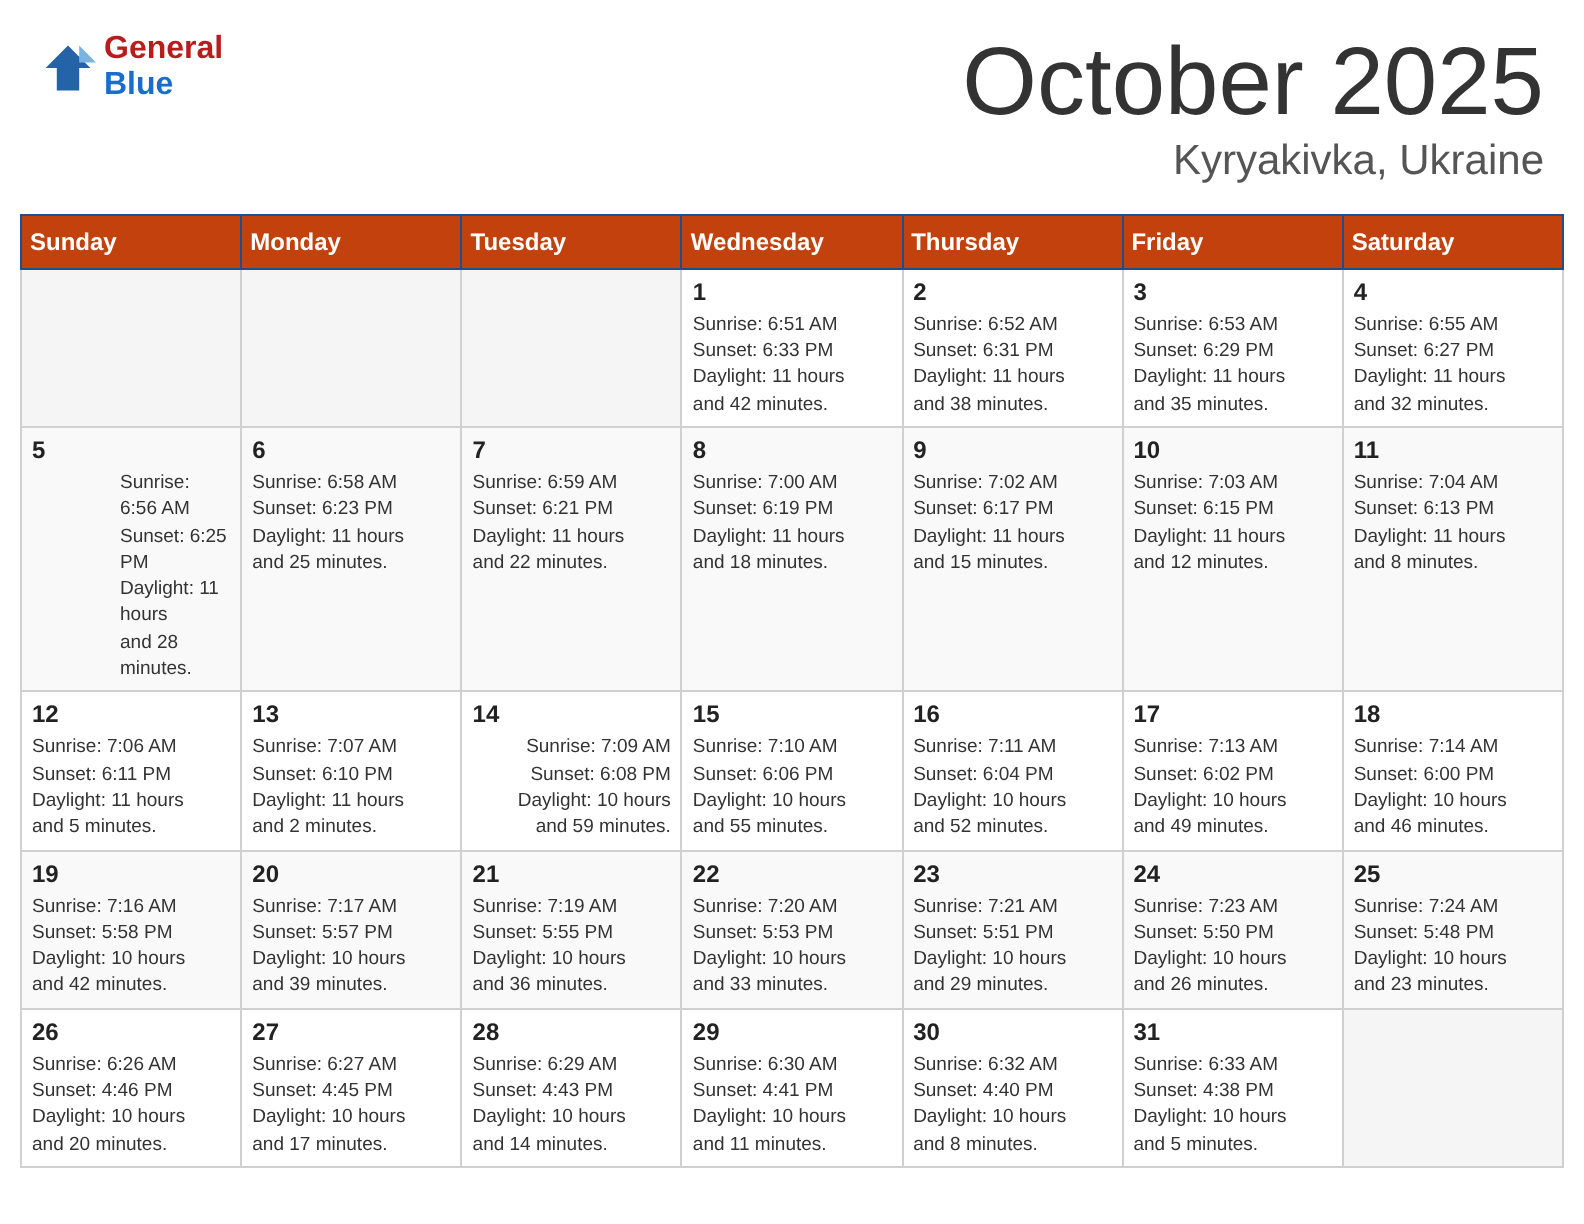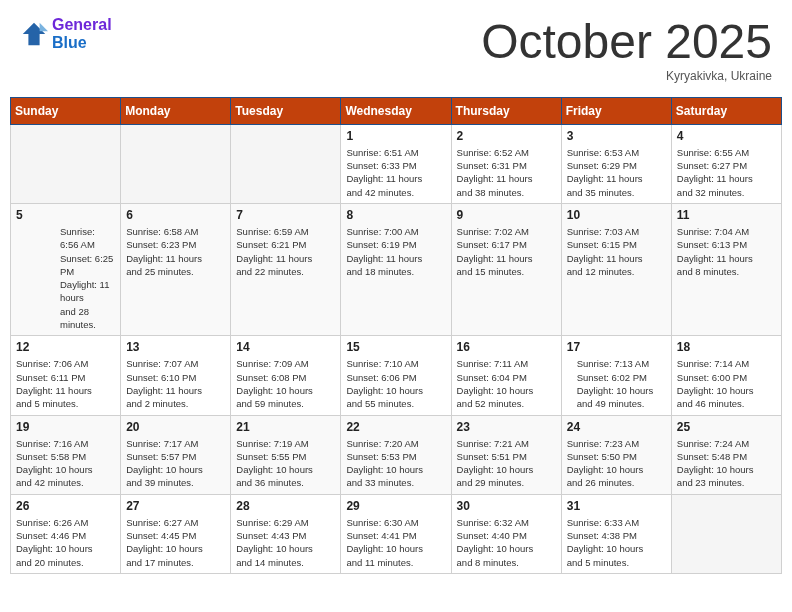--- a/index.html
+++ b/index.html
@@ -29,21 +29,21 @@
     .title-block {
       text-align: right;
     }
     .month-title {
       font-size: 48px;
       font-weight: 300;
       color: #333;
       line-height: 1.1;
     }
     .location {
-      font-size: 12px;
+      font-size: 21px;
       color: #555;
       font-weight: 300;
     }
     .calendar {
       width: 100%;
       border-collapse: collapse;
       border: 1px solid #ccc;
     }
     .calendar th {
       background-color: #c2410c;
@@ -88,21 +88,21 @@
 </head>
 <body>
 
 <div class="header">
   <div class="logo">
     <svg class="logo-icon" viewBox="0 0 40 40">
       <polygon points="20,4 36,20 28,20 28,36 12,36 12,20 4,20" fill="#2563a8"></polygon>
       <polygon points="28,4 40,16 28,16" fill="#7ab3e0"></polygon>
     </svg>
     <div>
-      <span style="font-size:16px;font-weight:bold;color:#6d28d9;">General</span><br>
+      <span style="font-size:16px;font-weight:bold;color:#b91c1c;">General</span><br>
       <span style="font-size:16px;font-weight:bold;color:#1a6ec7;">Blue</span>
     </div>
   </div>
   <div class="title-block">
     <div class="month-title">October 2025</div>
     <div class="location">Kyryakivka, Ukraine</div>
   </div>
 </div>
 
 <table class="calendar">
@@ -212,42 +212,42 @@
         </td>
         <td>
           <div class="day-number">13</div>
           <div class="day-info" style="white-space: pre-line;">Sunrise: 7:07 AM
 Sunset: 6:10 PM
 Daylight: 11 hours
 and 2 minutes.</div>
         </td>
         <td>
           <div class="day-number">14</div>
-          <div class="day-info" style="white-space: pre-line;">Sunrise: 7:09 AM
+          <div class="day-info" style="white-space: pre-line; text-align: right;">Sunrise: 7:09 AM
 Sunset: 6:08 PM
 Daylight: 10 hours
 and 59 minutes.</div>
         </td>
         <td>
           <div class="day-number">15</div>
           <div class="day-info" style="white-space: pre-line;">Sunrise: 7:10 AM
 Sunset: 6:06 PM
 Daylight: 10 hours
 and 55 minutes.</div>
         </td>
         <td>
           <div class="day-number">16</div>
           <div class="day-info" style="white-space: pre-line;">Sunrise: 7:11 AM
 Sunset: 6:04 PM
 Daylight: 10 hours
 and 52 minutes.</div>
         </td>
         <td>
           <div class="day-number">17</div>
-          <div class="day-info" style="white-space: pre-line; margin-left: 10px;">Sunrise: 7:13 AM
+          <div class="day-info" style="white-space: pre-line;">Sunrise: 7:13 AM
 Sunset: 6:02 PM
 Daylight: 10 hours
 and 49 minutes.</div>
         </td>
         <td>
           <div class="day-number">18</div>
           <div class="day-info" style="white-space: pre-line;">Sunrise: 7:14 AM
 Sunset: 6:00 PM
 Daylight: 10 hours
 and 46 minutes.</div>

